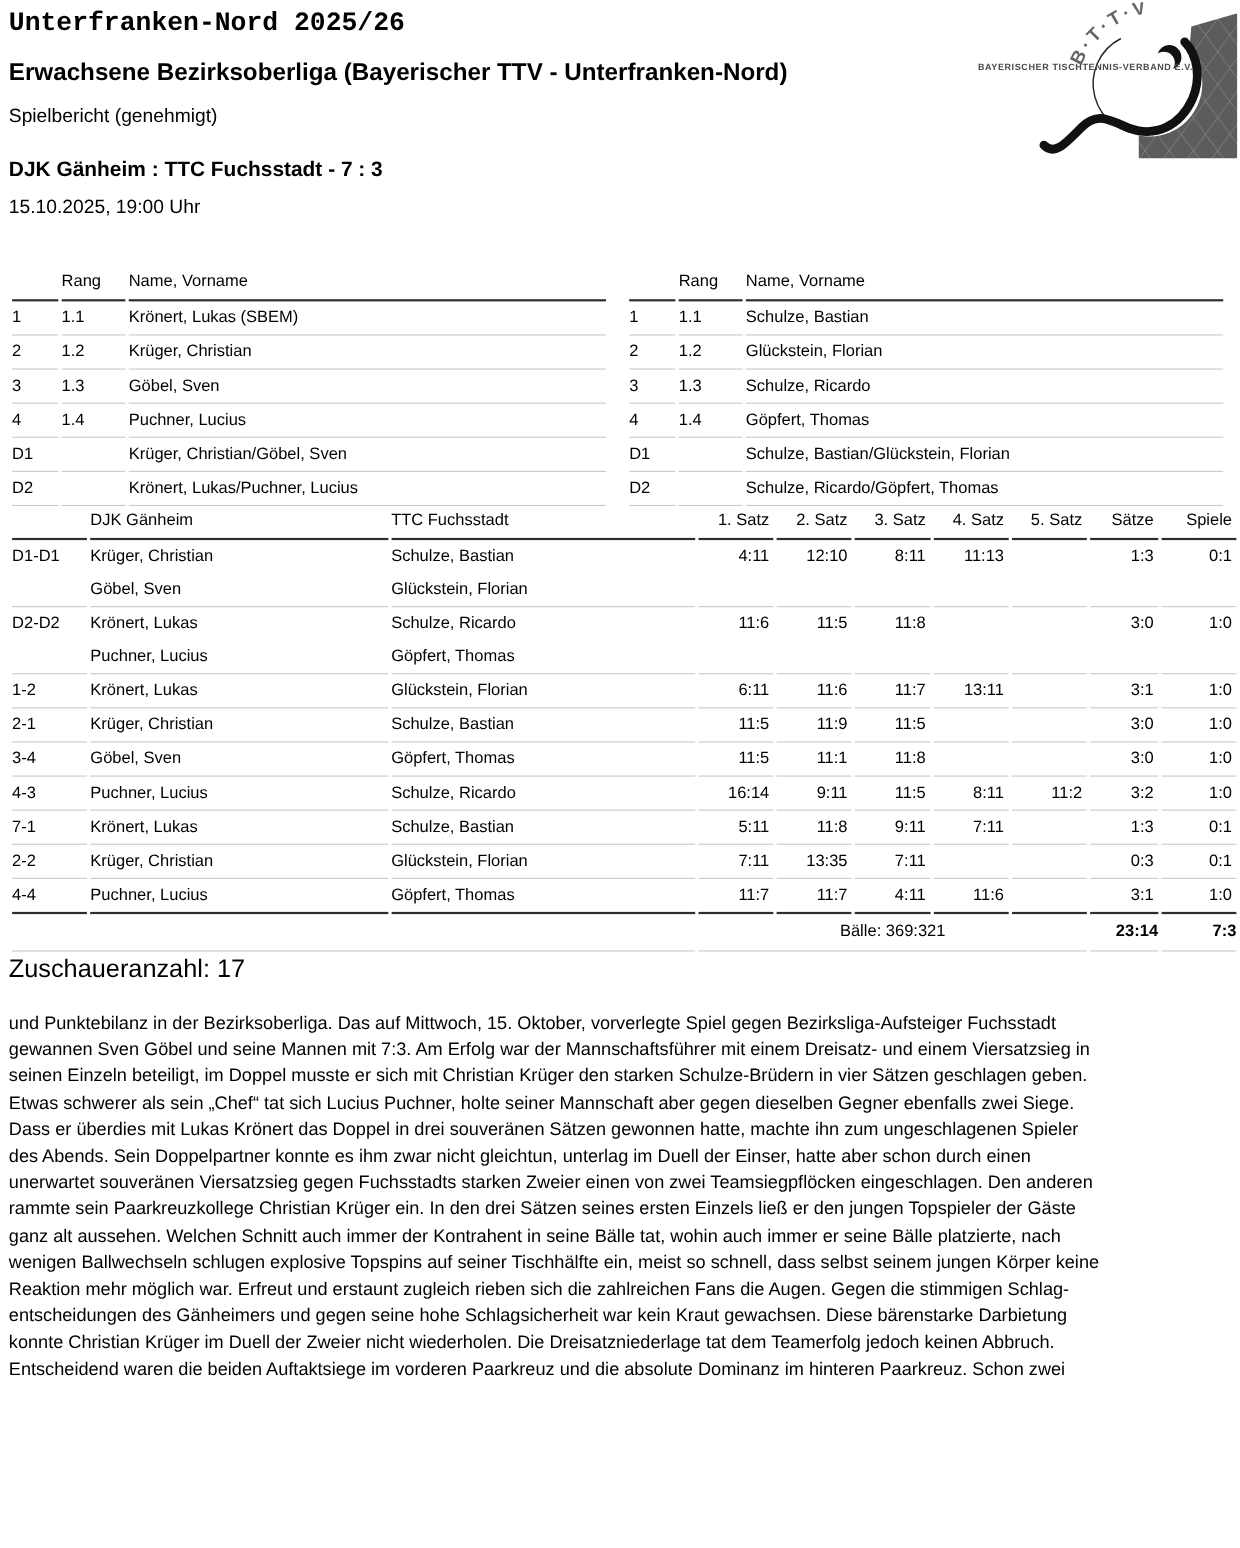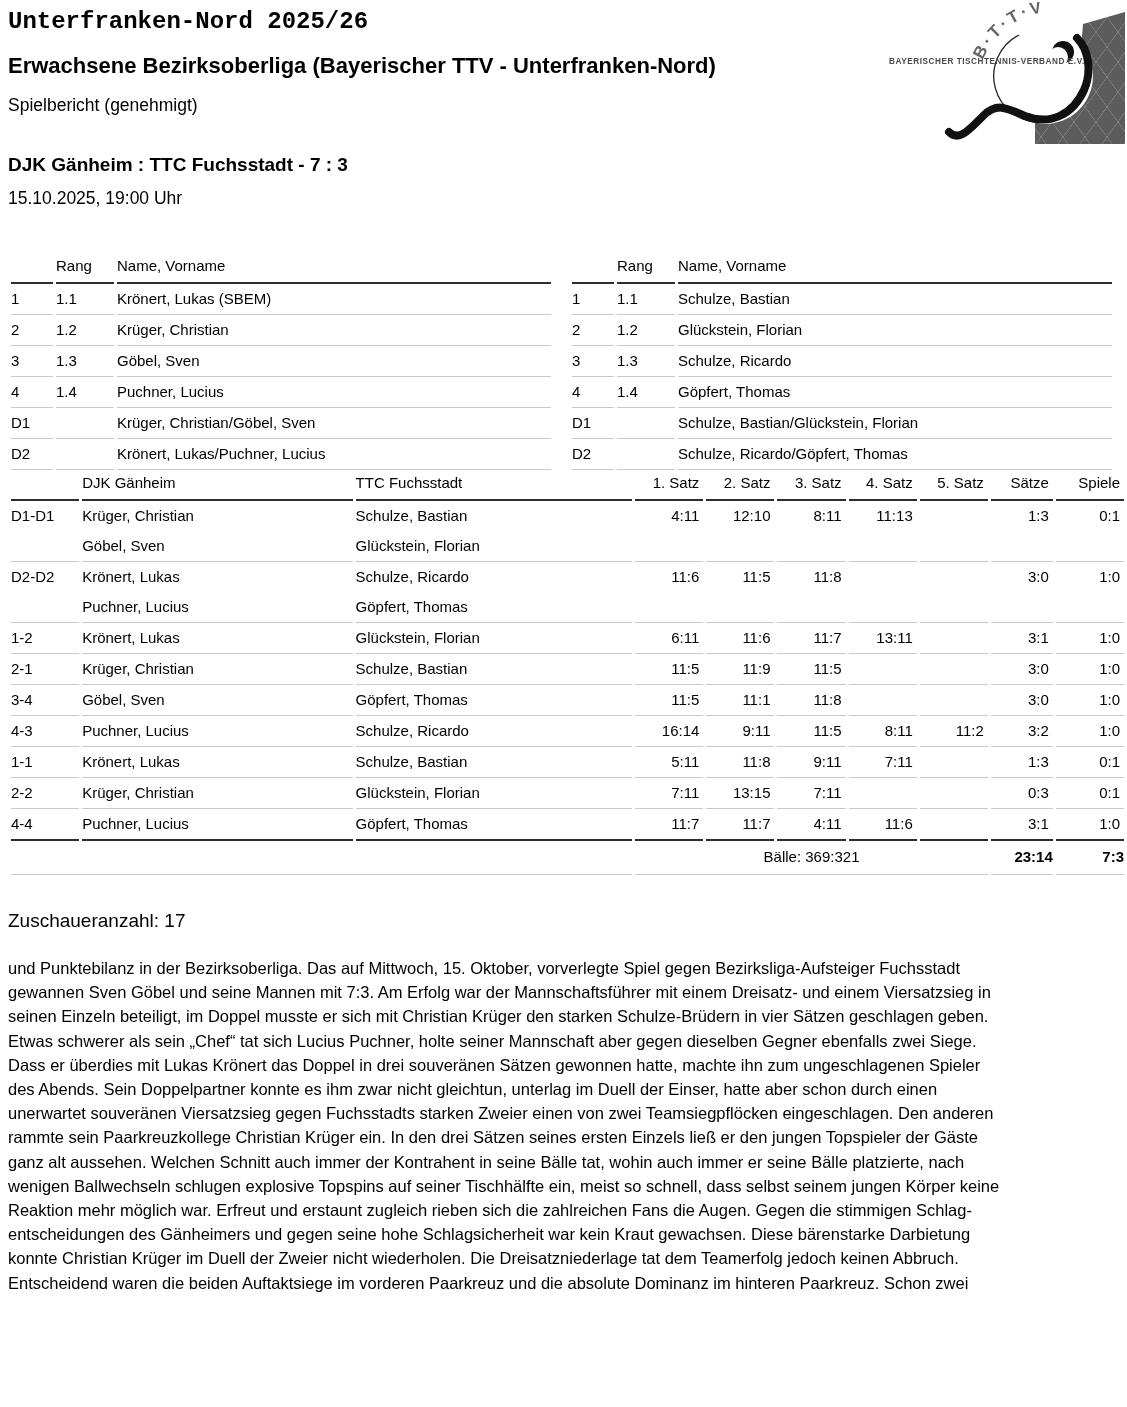--- a/index.html
+++ b/index.html
@@ -9,21 +9,21 @@
     -webkit-font-smoothing:antialiased;
   }
   .page{padding-left:8px;padding-right:0;}
 
   
   .h1{font-size:24px;font-weight:bold;margin:8px 0 0;line-height:1.15;font-family:Liberation Mono, monospace;}
   .h2{font-size:22px;font-weight:bold;margin:17px 0 0;line-height:1.15;}
   .status{font-size:17.5px;margin:17px 0 0;}
   .logo{position:absolute;top:2px;right:2px;width:238px;height:150px;}
 
-  .match-title{font-size:19px;font-weight:bold;margin:38px 0 0;}
+  .match-title{font-size:19px;font-weight:bold;margin:28px 0 0;}
   .match-date{font-size:17.5px;margin:12px 0 0;}
 
   
   table{border-collapse:separate;border-spacing:3px 0;font-size:15px;}
   thead th{font-weight:normal;text-align:left;padding:4px 0 8px;border-bottom:2px solid #2e2e2e;}
   tbody td{padding:7px 0;border-bottom:1px solid #c9c9c9;vertical-align:top;line-height:16px;}
   .num{text-align:right;}
 
   
   .rosters{display:flex;gap:15px;margin-top:44px;}
@@ -41,21 +41,21 @@
   .results col.c-spiele{width:66px;}
   .results th.num,.results td.num{padding-right:4px;}
   .results td .line2{margin-top:14px;}
   .results tr.last-data td{border-bottom:2px solid #2e2e2e;}
   .results tr.summary td{border-bottom:1px solid #c9c9c9;padding:8px 0 9px;}
   .results .balls{text-align:center;}
   .results .bold{font-weight:bold;}
 
   
   .times{font-size:17px;margin-top:26px;}
-  .spectators{font-size:19px;margin-top:35px;}
+  .spectators{font-size:23px;margin-top:2px;}
   .report{margin-top:24px;font-size:16.5px;line-height:24.2px;}
   .report-line{white-space:nowrap;}
 </style>
 </head>
 <body>
 
 <div class="page">
 
   <svg class="logo" viewBox="0 0 238 150">
     <defs>
@@ -312,21 +312,21 @@
           </td>
           <td class="num">16:14</td>
           <td class="num">9:11</td>
           <td class="num">11:5</td>
           <td class="num">8:11</td>
           <td class="num">11:2</td>
           <td class="num">3:2</td>
           <td class="num">1:0</td>
         </tr>
         <tr>
-          <td>1-1</td>
+          <td>7-1</td>
           <td>
             <div class="line1">Krönert, Lukas</div>
           </td>
           <td>
             <div class="line1">Schulze, Bastian</div>
           </td>
           <td class="num">5:11</td>
           <td class="num">11:8</td>
           <td class="num">9:11</td>
           <td class="num">7:11</td>
@@ -336,21 +336,21 @@
         </tr>
         <tr>
           <td>2-2</td>
           <td>
             <div class="line1">Krüger, Christian</div>
           </td>
           <td>
             <div class="line1">Glückstein, Florian</div>
           </td>
           <td class="num">7:11</td>
-          <td class="num">13:15</td>
+          <td class="num">13:35</td>
           <td class="num">7:11</td>
           <td class="num"></td>
           <td class="num"></td>
           <td class="num">0:3</td>
           <td class="num">0:1</td>
         </tr>
         <tr class="last-data">
           <td>4-4</td>
           <td>
             <div class="line1">Puchner, Lucius</div>

